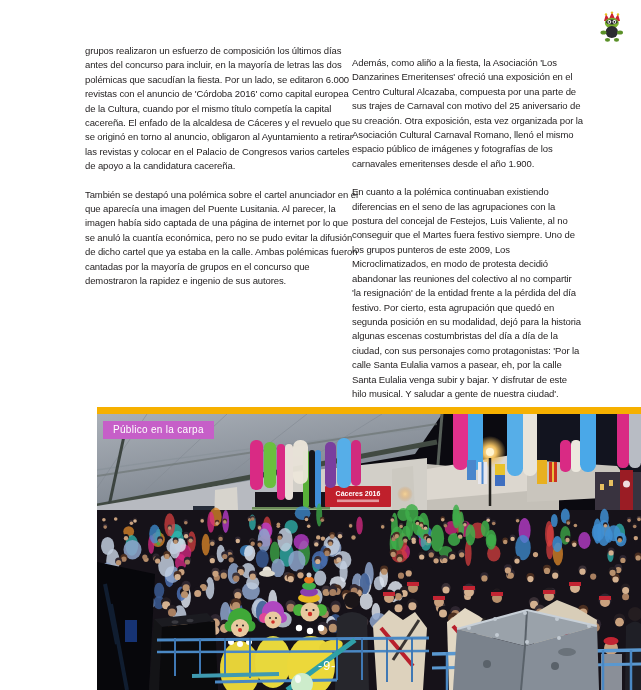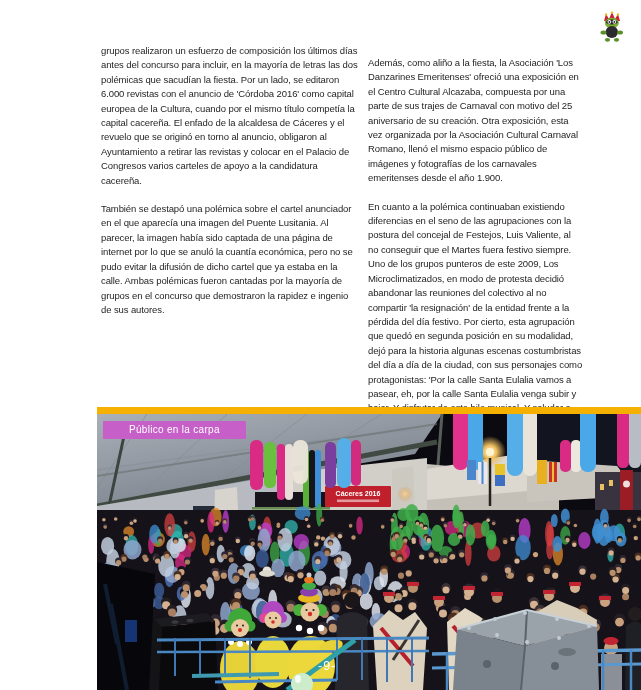--- a/index.html
+++ b/index.html
@@ -1,27 +1,27 @@
 <!DOCTYPE html>
 <html><head>
 <meta charset="utf-8">
 <style>
   html,body{margin:0;padding:0;background:#ffffff;}
   .page{position:relative;width:641px;height:690px;background:#ffffff;overflow:hidden;
         font-family:"Liberation Sans",sans-serif;}
   .mascot{position:absolute;left:598px;top:11px;width:27px;height:31px;}
   .col{position:absolute;font-size:9.5px;line-height:14.4px;color:#201d1e;letter-spacing:-0.1px;}
-  .col p{margin:0 0 14px 16px;}
+  .col p{margin:0 0 14px 0;}
   .col-left{left:85px;top:44px;width:273px;}
   .col-right{left:352px;top:56px;width:231px;}
   .divider{position:absolute;left:97px;top:407px;width:544px;height:7px;background:#f6b000;}
   .photo{position:absolute;left:97px;top:414px;width:544px;height:276px;background:#0b0a10;overflow:hidden;}
   .photo svg{display:block;}
   .caption{position:absolute;left:6px;top:7px;background:#c65fc8;color:#ffffff;
-           font-size:10px;line-height:13px;padding:2px 26px 3px;letter-spacing:.3px;}
+           font-size:10px;line-height:13px;padding:2px 10px 3px;letter-spacing:.3px;}
   .pagenum{position:absolute;left:221px;top:245px;color:#ffffff;font-size:12.5px;letter-spacing:1px;}
 </style>
 </head>
 <body>
 
 <div class="page">
 
   <div class="mascot">
     <svg width="27" height="31" viewBox="0 0 27 31">
       <path d="M6,10 L8,3 L11,8 L14,1 L17,8 L20,3 L22,10 Z" fill="#cc2230"></path>

